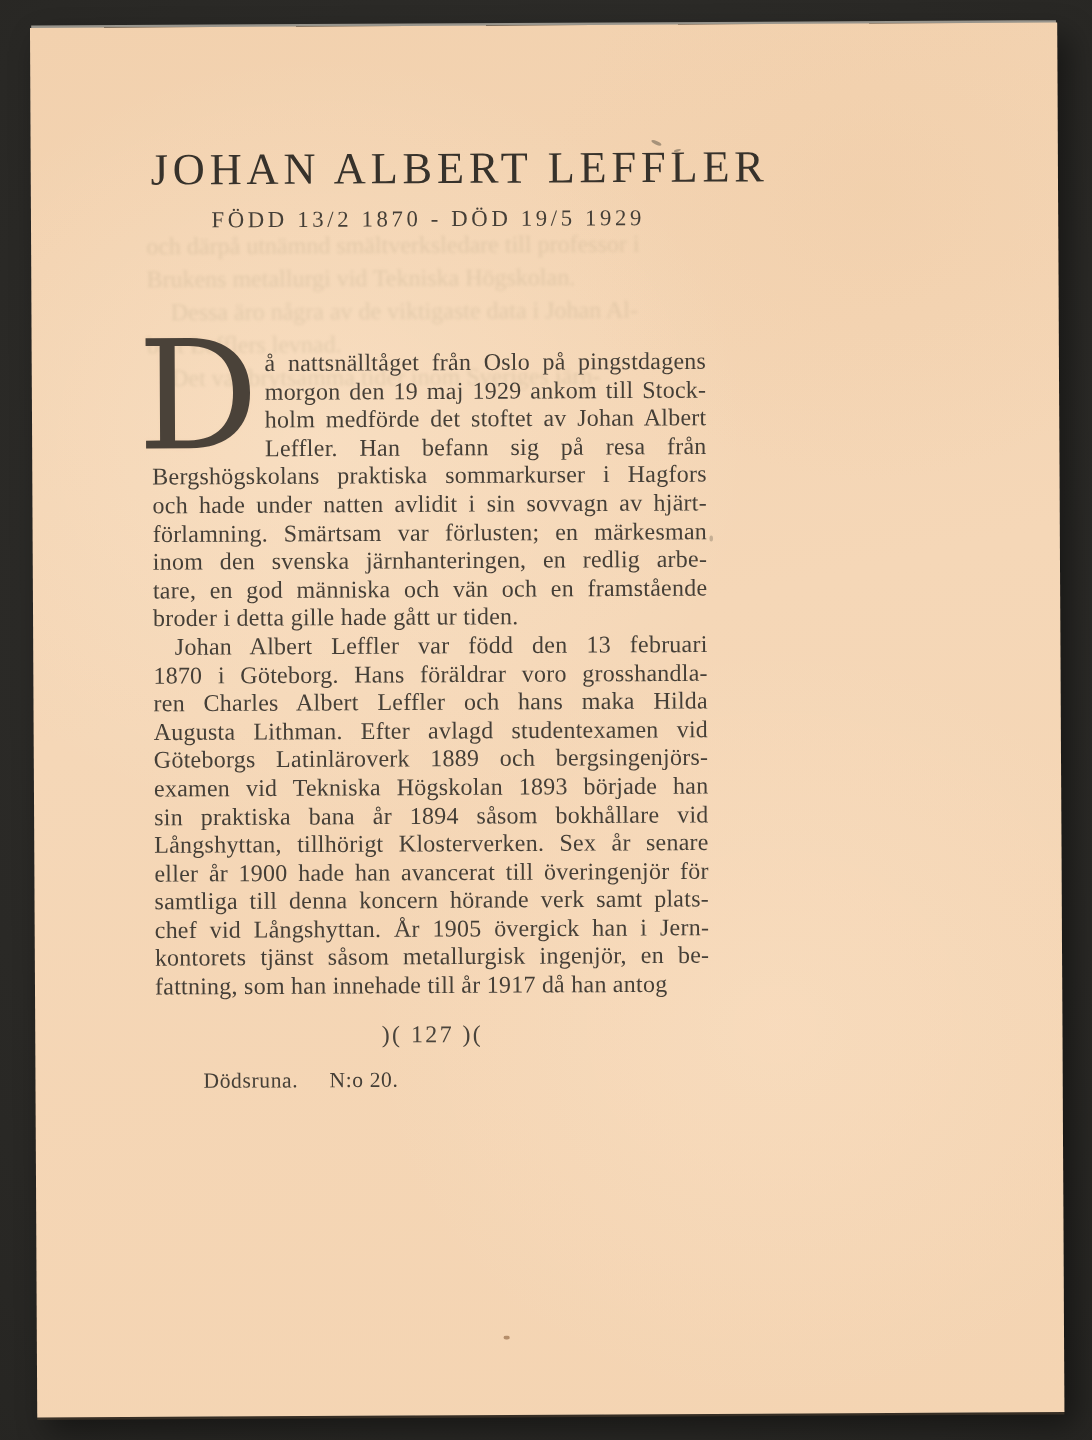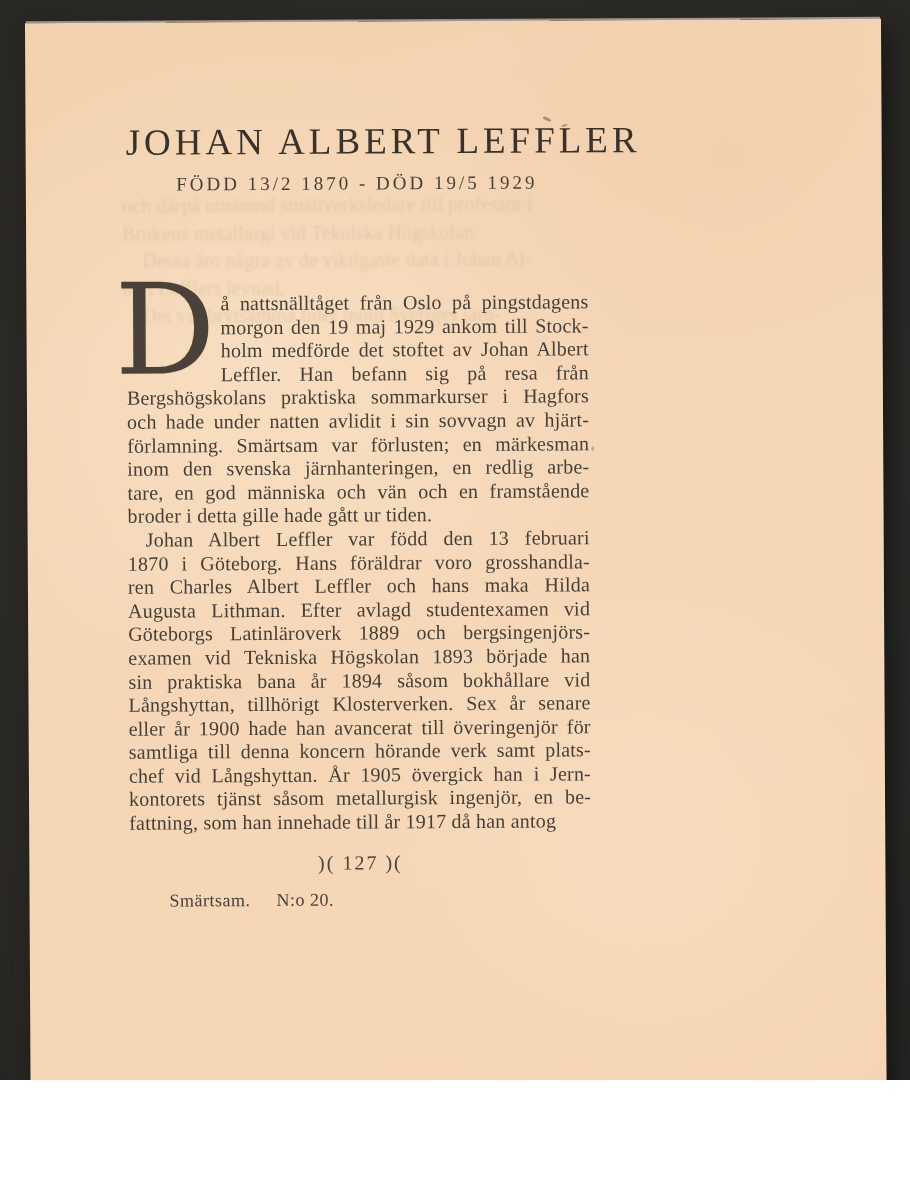--- a/index.html
+++ b/index.html
@@ -1,18 +1,18 @@
 <!DOCTYPE html>
 <html><head>
 <meta charset="utf-8">
 <style>
   html,body{margin:0;padding:0;}
   .stage{
     position:relative;
-    width:910px;height:1080px;
+    width:910px;height:1200px;
     overflow:hidden;
     background:radial-gradient(130% 120% at 50% 42%, #31302d 0%, #282724 55%, #1e1d1a 100%);
     font-family:"Liberation Serif", serif;
   }
   .paper{
     position:absolute;
     left:28px;top:21px;
     width:856px;height:1158px;
     transform:rotate(-0.3deg);
     transform-origin:50% 50%;
@@ -139,21 +139,21 @@
       <div class="tl">eller år 1900 hade han avancerat till överingenjör för</div>
       <div class="tl">samtliga till denna koncern hörande verk samt plats-</div>
       <div class="tl">chef vid Långshyttan. År 1905 övergick han i Jern-</div>
       <div class="tl">kontorets tjänst såsom metallurgisk ingenjör, en be-</div>
       <div class="tl flush">fattning, som han innehade till år 1917 då han antog</div>
     </div>
 
     <div class="pagenum">)( 127 )(</div>
 
     <div class="footer">
-      <span>Smärtsam.</span><span class="gap"></span><span>N:o 20.</span>
+      <span>Dödsruna.</span><span class="gap"></span><span>N:o 20.</span>
     </div>
 
     <div class="speck sp1"></div>
     <div class="speck sp2"></div>
     <div class="speck sp3"></div>
     <div class="speck sp4"></div>
   </div>
 </div>
 
 </body></html>

